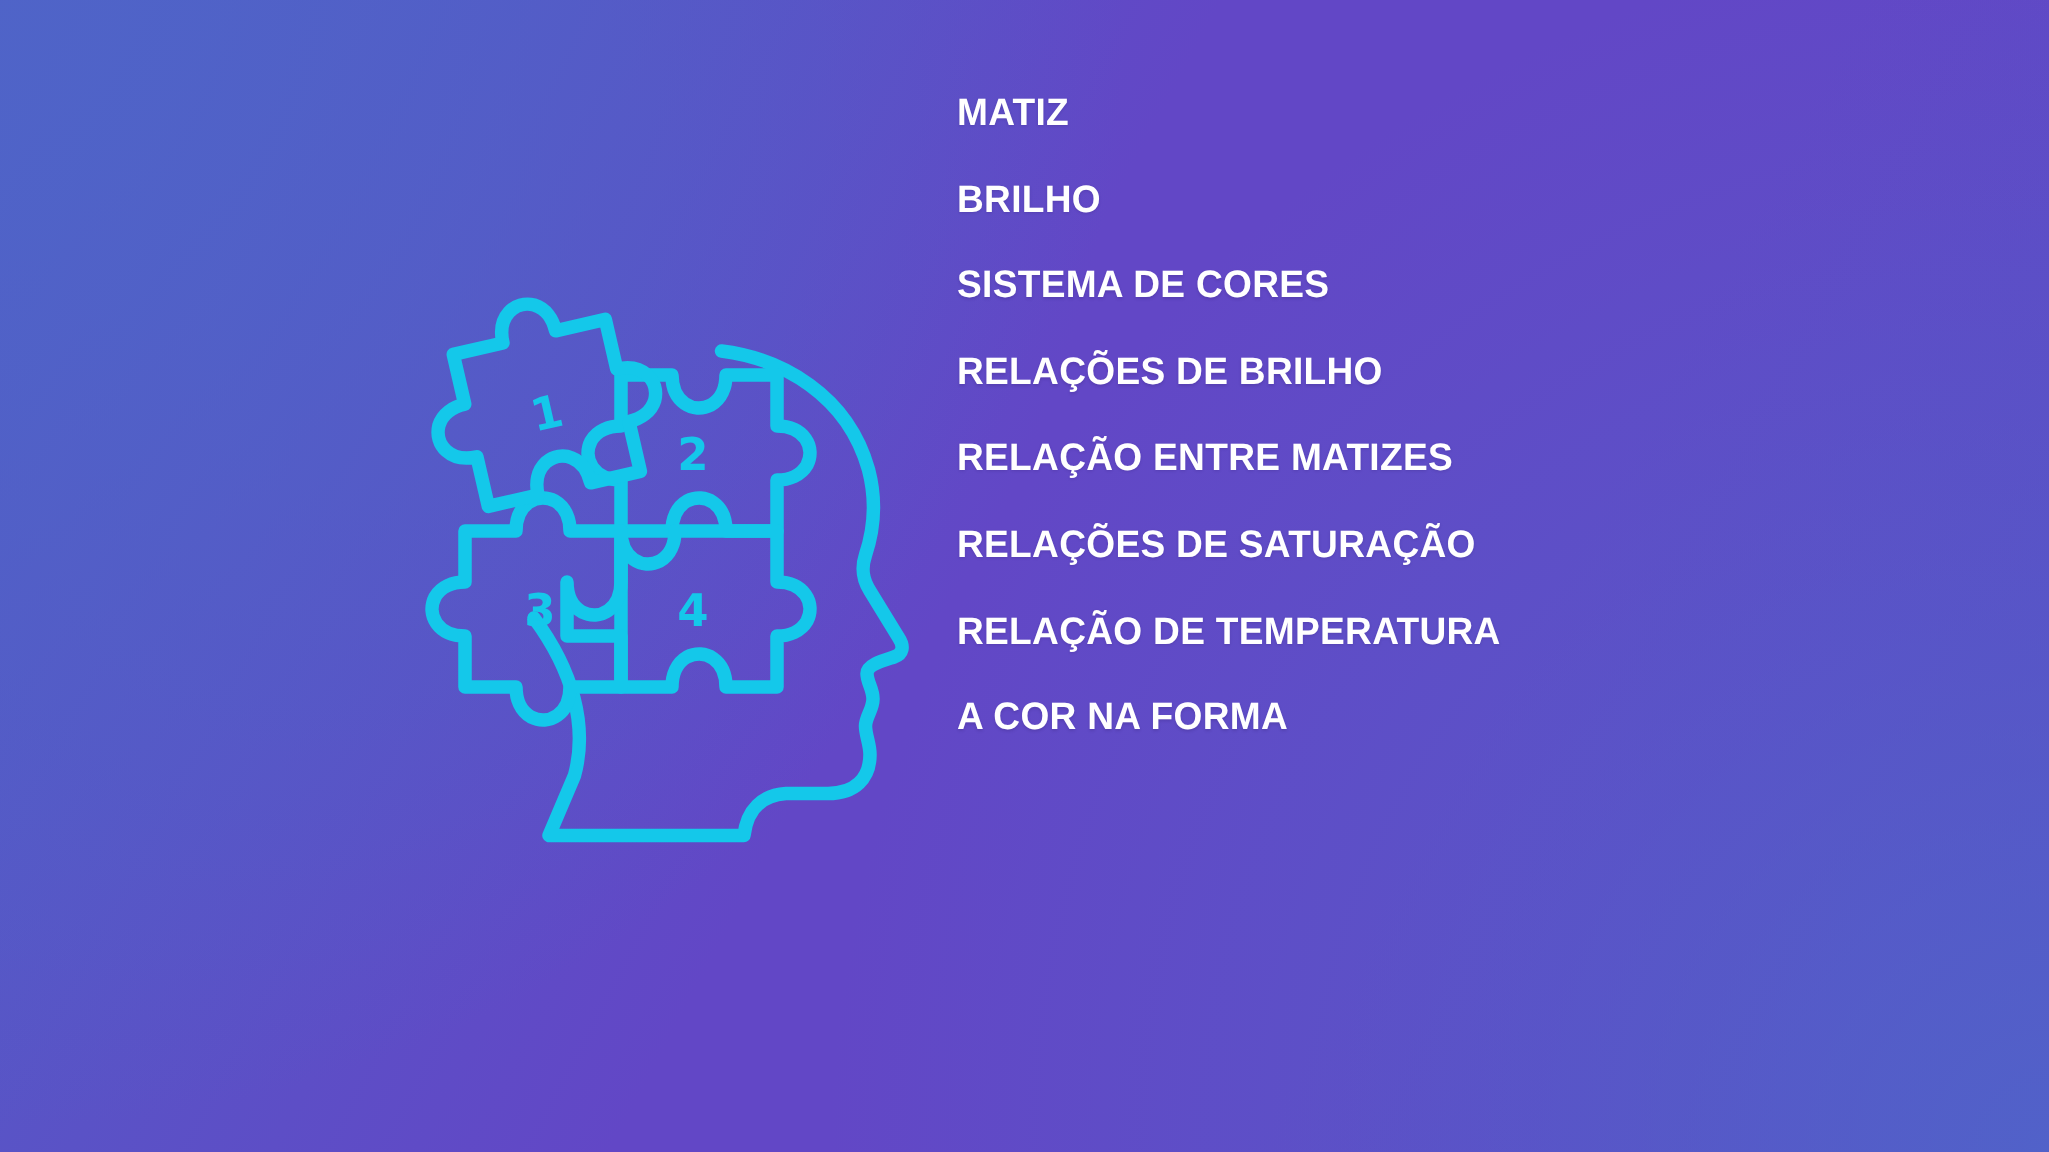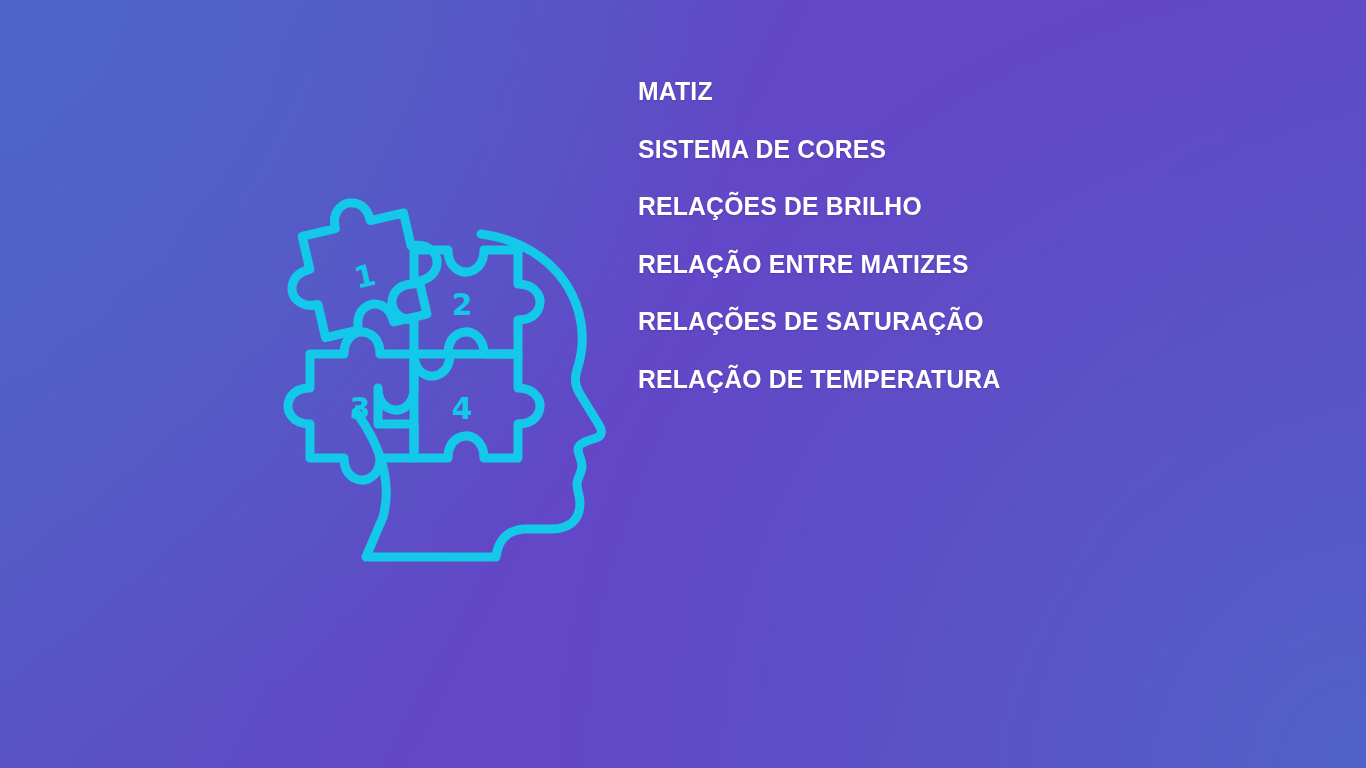--- a/index.html
+++ b/index.html
@@ -57,21 +57,21 @@
   
   #topics {
     position: absolute;
     left: 638px;
     top: 47px;
     width: 660px;
   }
   .topic-row {
     height: 57.6px;
     display: flex;
-    align-items: flex-end;
+    align-items: center;
   }
   .topic-label {
     color: #ffffff;
     font-family: "Liberation Sans", "DejaVu Sans", sans-serif;
     font-weight: 700;
     font-size: 25.5px;
     letter-spacing: 0.2px;
     line-height: 1;
     white-space: nowrap;
     text-shadow: 0 1px 2px rgba(40,20,90,0.18);
@@ -184,29 +184,35 @@
       <text class="piece-number" x="98" y="236">3</text>
       <text class="piece-number" x="200" y="236">4</text>
     </svg>
   </div>
 
   <div id="topics">
     <div class="topic-row">
       <span class="topic-label">MATIZ</span>
     </div>
     <div class="topic-row">
+      <span class="topic-label">BRILHO</span>
+    </div>
+    <div class="topic-row">
       <span class="topic-label">SISTEMA DE CORES</span>
     </div>
     <div class="topic-row">
       <span class="topic-label">RELAÇÕES DE BRILHO</span>
     </div>
     <div class="topic-row">
       <span class="topic-label">RELAÇÃO ENTRE MATIZES</span>
     </div>
     <div class="topic-row">
       <span class="topic-label">RELAÇÕES DE SATURAÇÃO</span>
     </div>
     <div class="topic-row">
       <span class="topic-label">RELAÇÃO DE TEMPERATURA</span>
     </div>
+    <div class="topic-row">
+      <span class="topic-label">A COR NA FORMA</span>
+    </div>
   </div>
 
 </div>
 
 </body></html>

